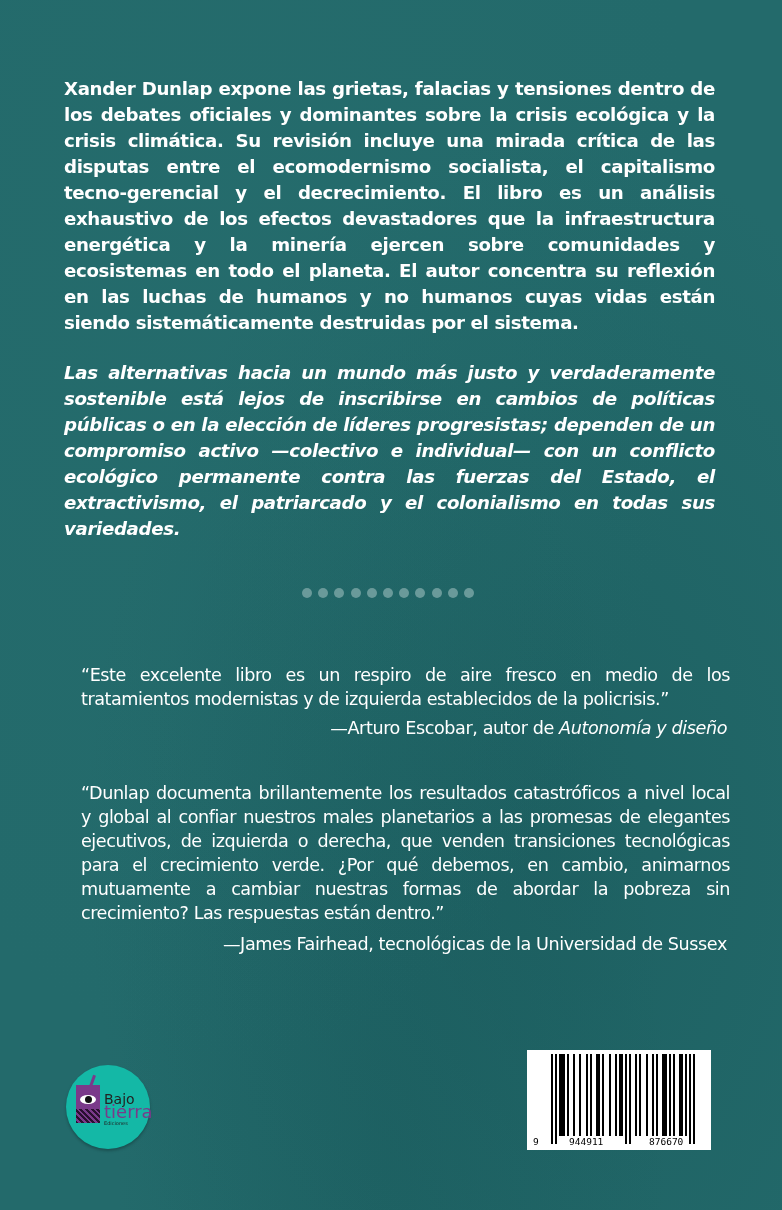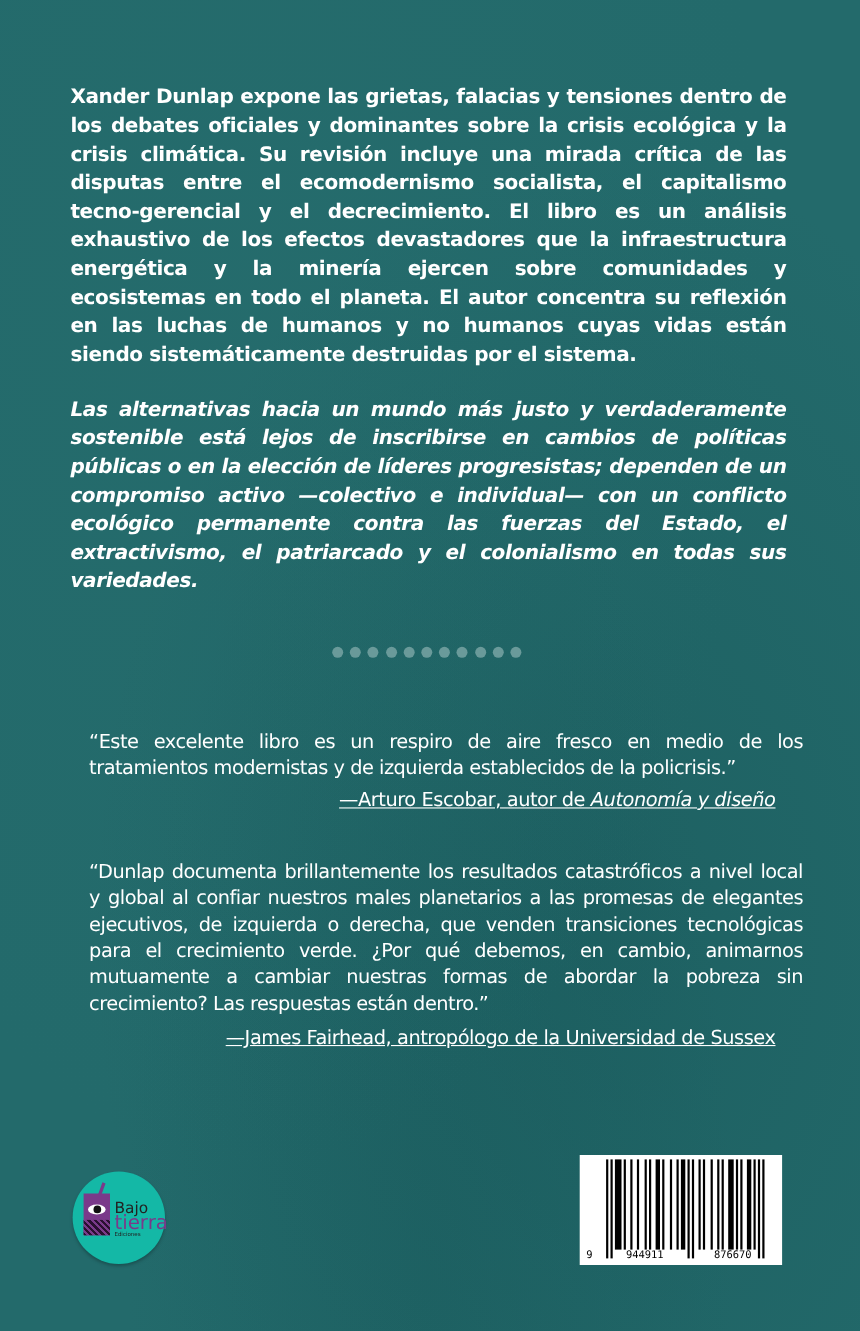--- a/index.html
+++ b/index.html
@@ -32,23 +32,22 @@
   }
   .quote {
     position: absolute; left: 64px; width: 649px;
     font-size: 17.6px; line-height: 24px;
     text-align: justify; margin: 17px; letter-spacing: -0.45px;
     font-weight: normal;
   }
   #q1 { top: 646px; }
   #q2 { top: 764px; }
   .attrib {
-    position: absolute; right: 77px;
+    position: absolute; right: 55px;
     font-size: 17.6px; line-height: 24px; letter-spacing: -0.4px;
-    text-decoration: underline;
   }
   #a1 { top: 716px; }
   #a2 { top: 932px; }
   .attrib i { font-style: italic; }
   .logo {
     position: absolute; left: 66px; top: 1065px;
     width: 84px; height: 84px; border-radius: 50%;
     background: #14b8a6;
     box-shadow: 0 2px 3px rgba(0,0,0,0.25);
   }
@@ -117,21 +116,21 @@
   <span class="dot"></span>
   <span class="dot"></span>
   <span class="dot"></span>
   <span class="dot"></span>
 </div>
 
 <p class="quote" id="q1">“Este excelente libro es un respiro de aire fresco en medio de los tratamientos modernistas y de izquierda establecidos de la policrisis.”</p>
 <div class="attrib" id="a1"><span>—Arturo Escobar, autor de </span><i>Autonomía y diseño</i></div>
 
 <p class="quote" id="q2">“Dunlap documenta brillantemente los resultados catastróficos a nivel local y global al confiar nuestros males planetarios a las promesas de elegantes ejecutivos, de izquierda o derecha, que venden transiciones tecnológicas para el crecimiento verde. ¿Por qué debemos, en cambio, animarnos mutuamente a cambiar nuestras formas de abordar la pobreza sin crecimiento? Las respuestas están dentro.”</p>
-<div class="attrib" id="a2"><span>—James Fairhead, antropólogo de la Universidad de Sussex</span></div>
+<div class="attrib" id="a2"><span>—James Fairhead, tecnológicas de la Universidad de Sussex</span></div>
 
 <div class="logo">
   <div class="stem"></div>
   <div class="book"></div>
   <div class="book-base"></div>
   <div class="eye"></div>
   <div class="pupil"></div>
   <span class="t1">Bajo</span>
   <span class="t2">tierra</span>
   <span class="t3">Ediciones</span>

